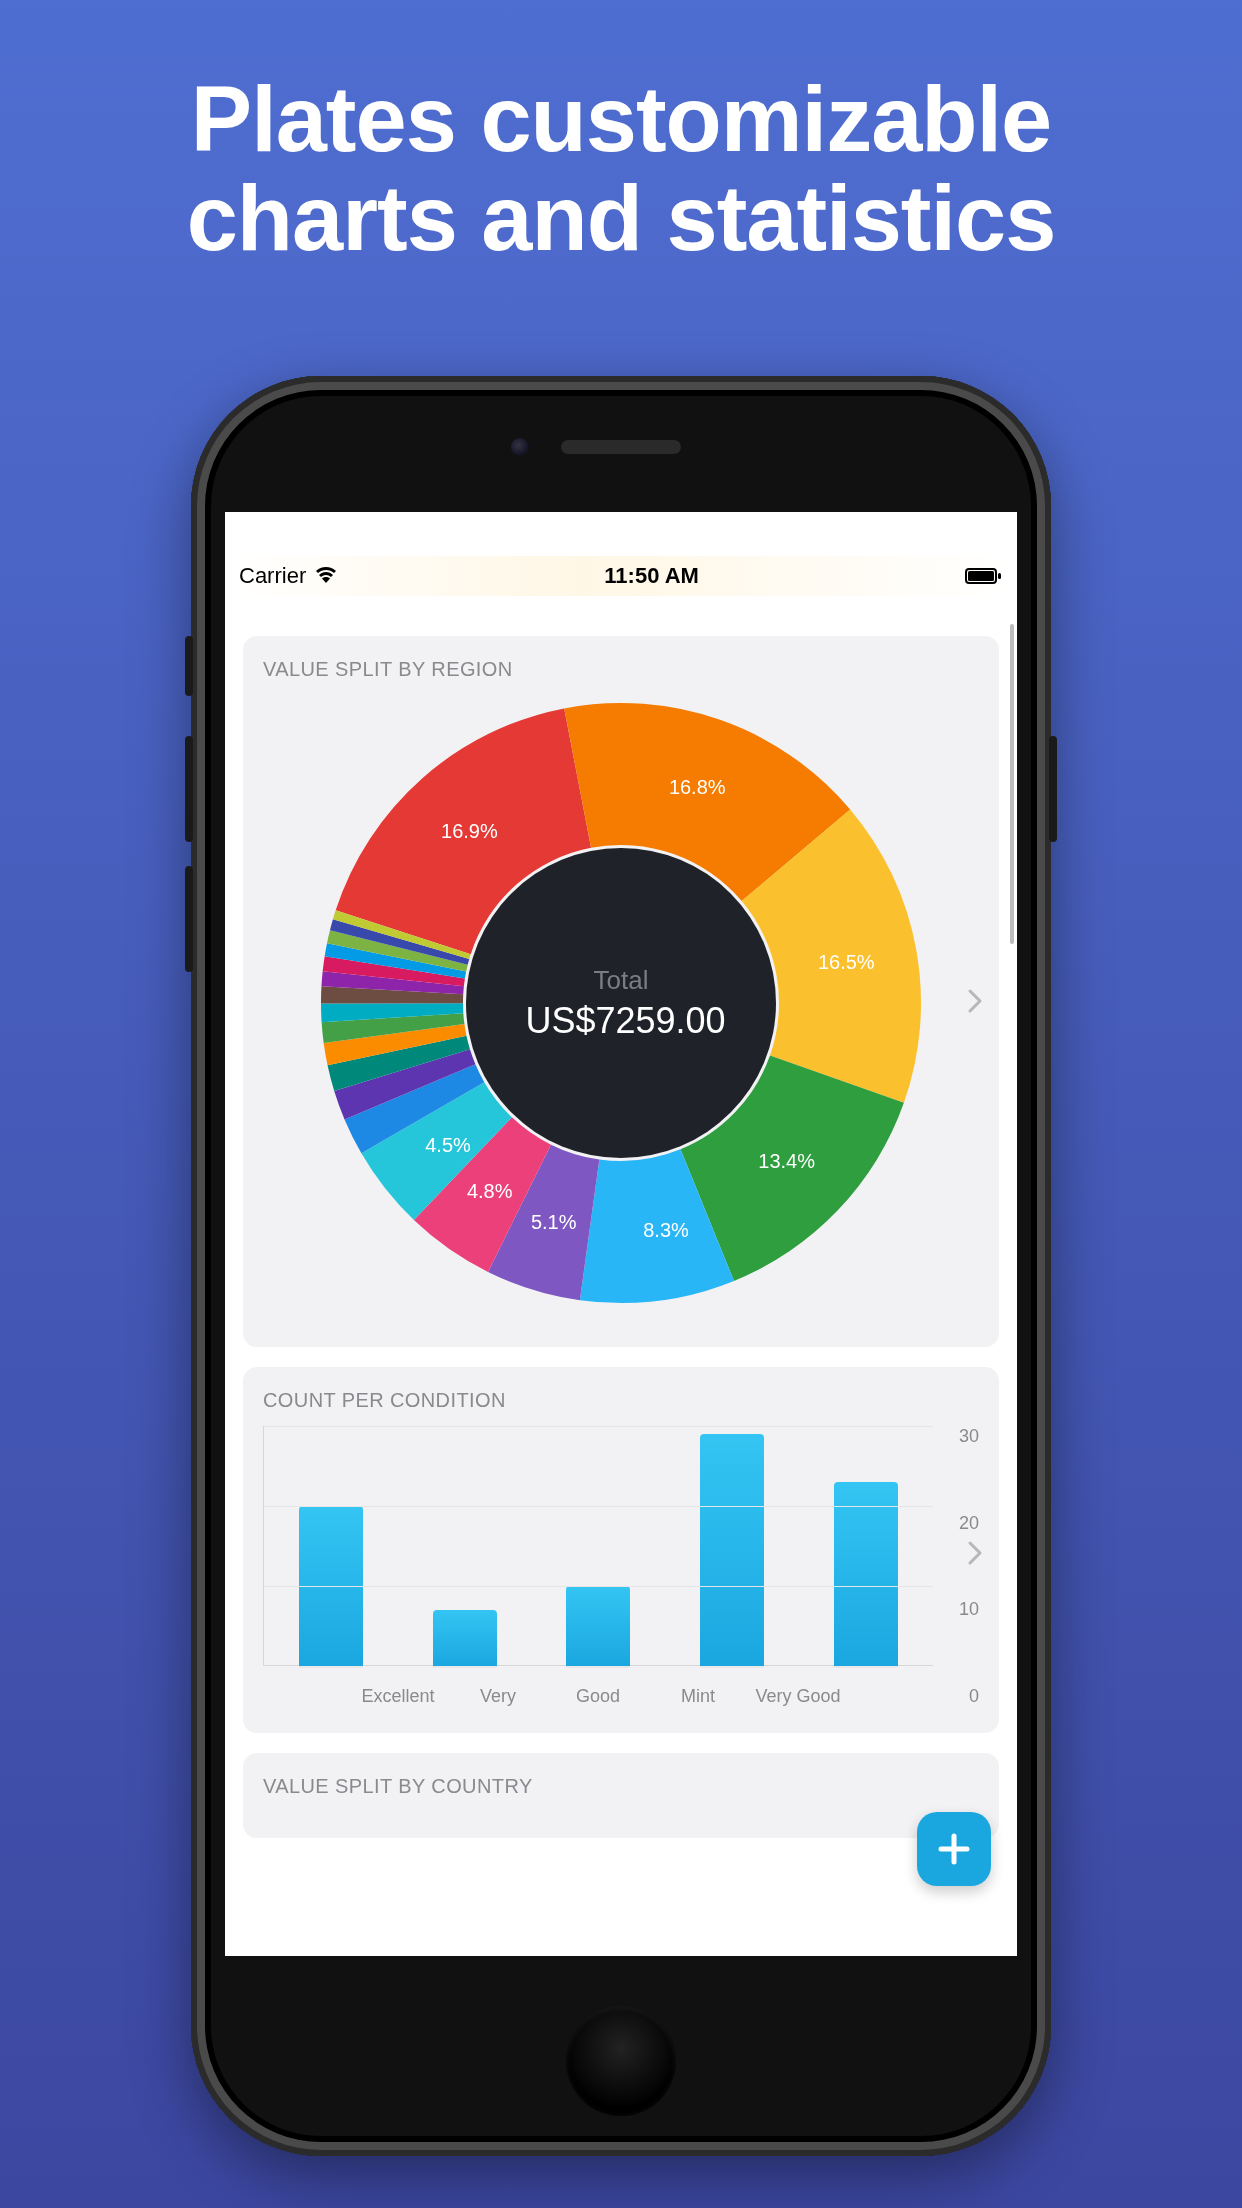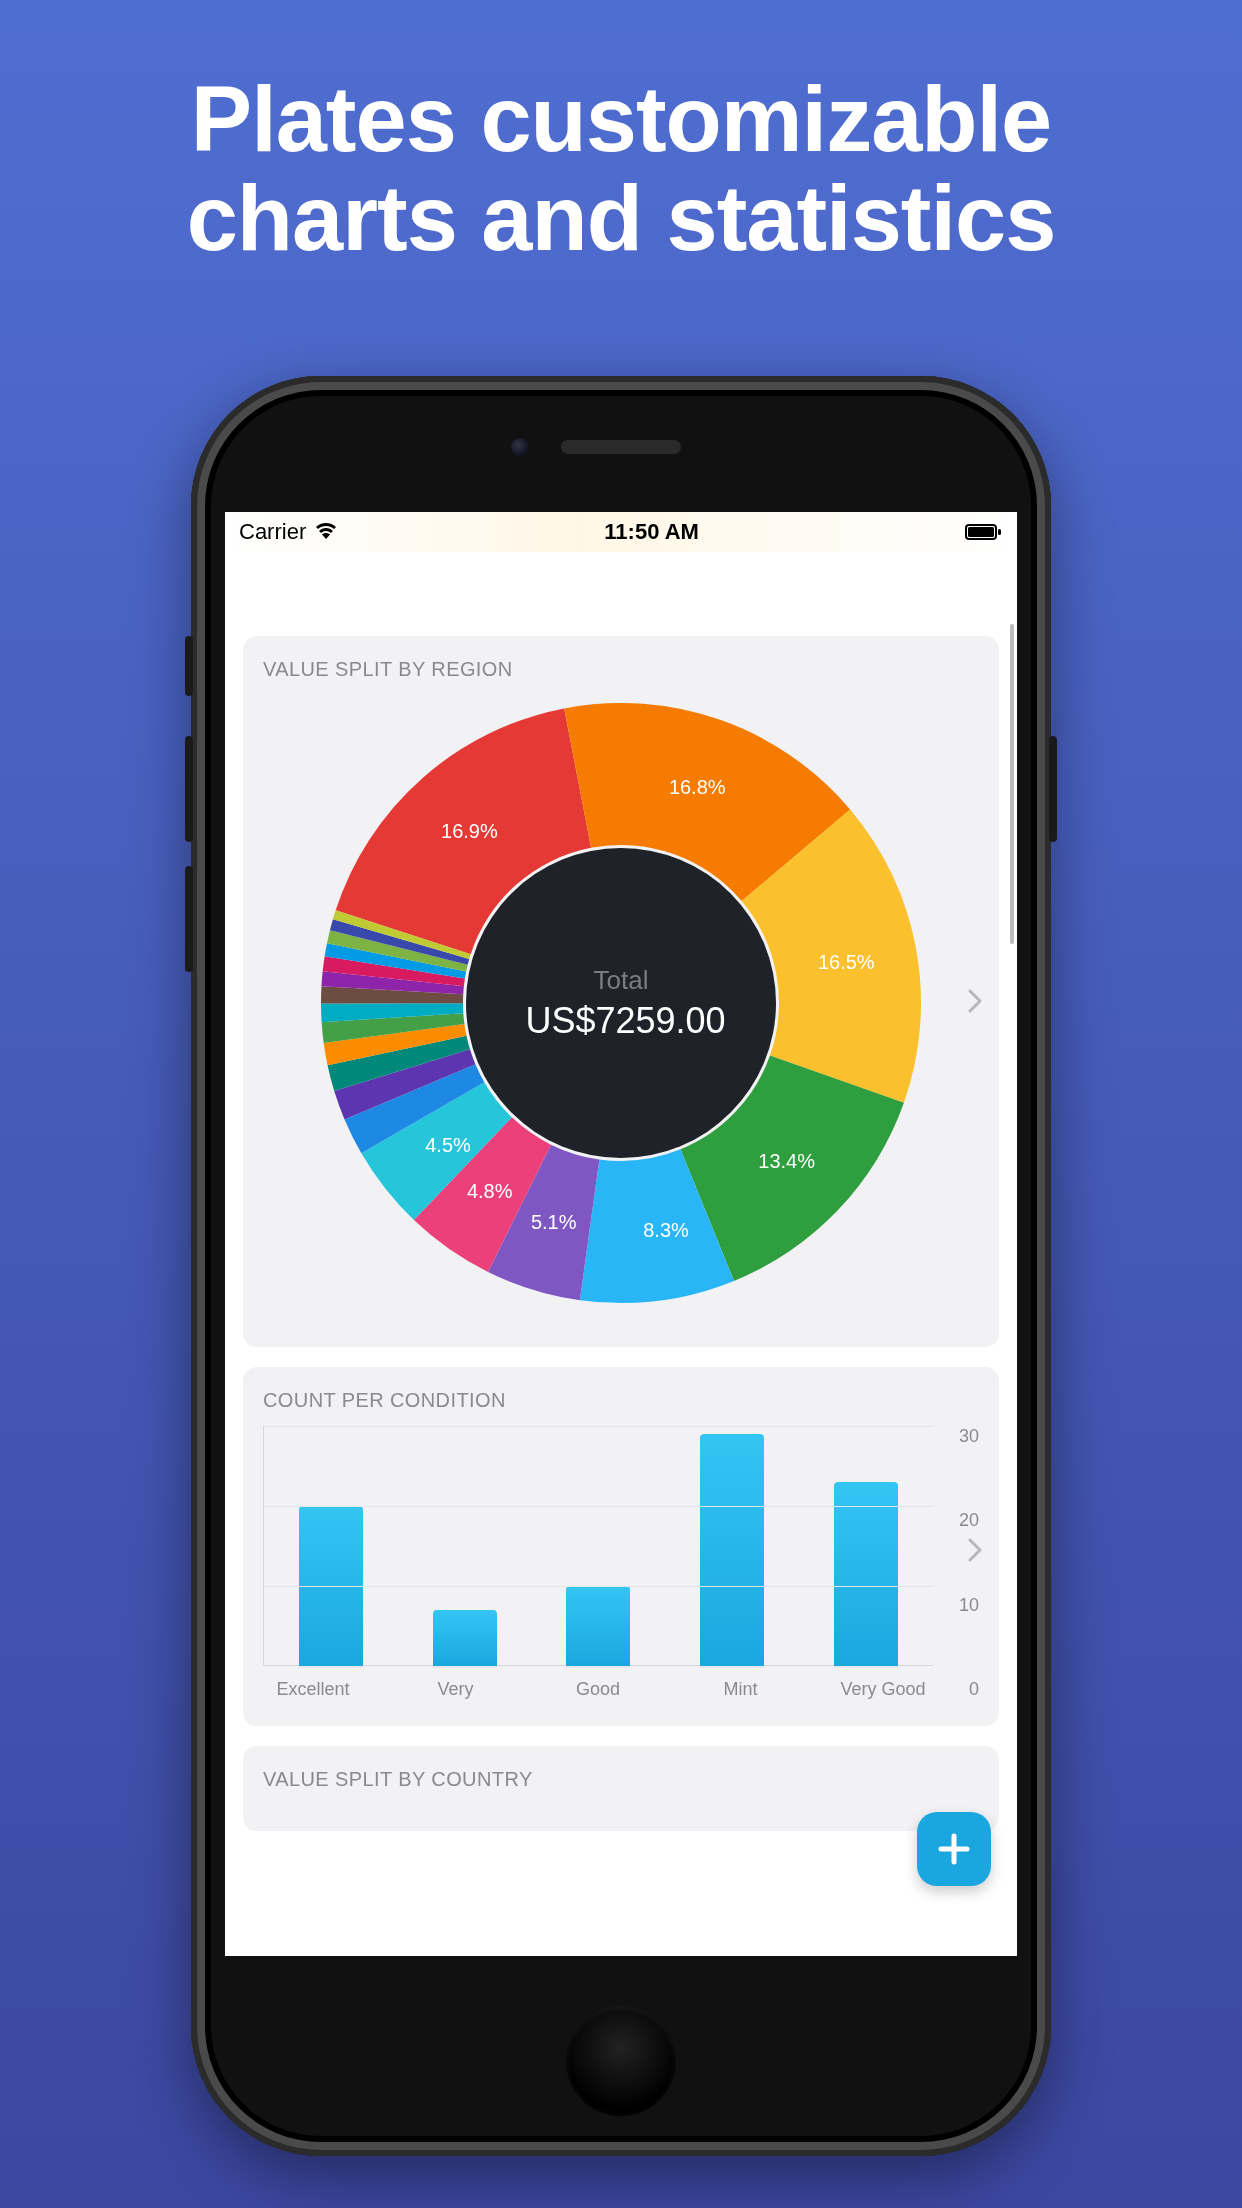--- a/index.html
+++ b/index.html
@@ -74,20 +74,21 @@
   
   .status-bar {
     height: 40px;
     display: flex;
     align-items: center;
     justify-content: space-between;
     padding: 0 14px;
     font-size: 22px;
     font-weight: 500;
     background: linear-gradient(90deg,#fff 0%, #fff7e6 45%, #fff 100%);
+    margin-top: 44px;
   }
   .status-left { display: flex; align-items: center; gap: 8px; }
   .status-right svg { display: block; }
 
   
   .nav-bar {
     height: 66px;
     border-bottom: 1px solid #d9d9db;
     display: flex;
     align-items: center;
@@ -195,24 +196,24 @@
   }
   .bar {
     width: 64px;
     background: linear-gradient(180deg,#34c5f3 0%, #1aa7e0 100%);
     border-radius: 4px 4px 0 0;
     transform: translateY(1px);
     box-shadow: 0 2px 0 rgba(0,0,0,0.04);
   }
   .bar-x {
     display: flex;
-    justify-content: space-between;
+    justify-content: center;
     font-size: 18px;
     color: var(--text-muted);
-    margin-top: 13px;
+    margin-top: 20px;
   }
   .bar-x span { width: 100px; text-align: center; }
   .y-axis {
     width: 46px;
     display: flex;
     flex-direction: column;
     justify-content: space-between;
     align-items: flex-end;
     font-size: 18px;
     color: var(--text-muted);

